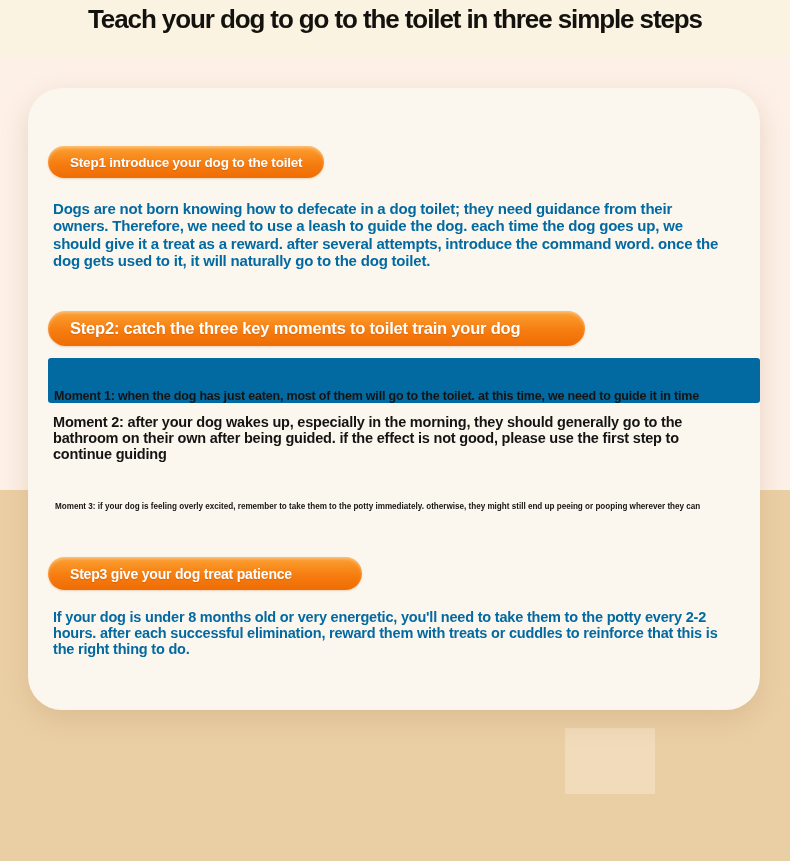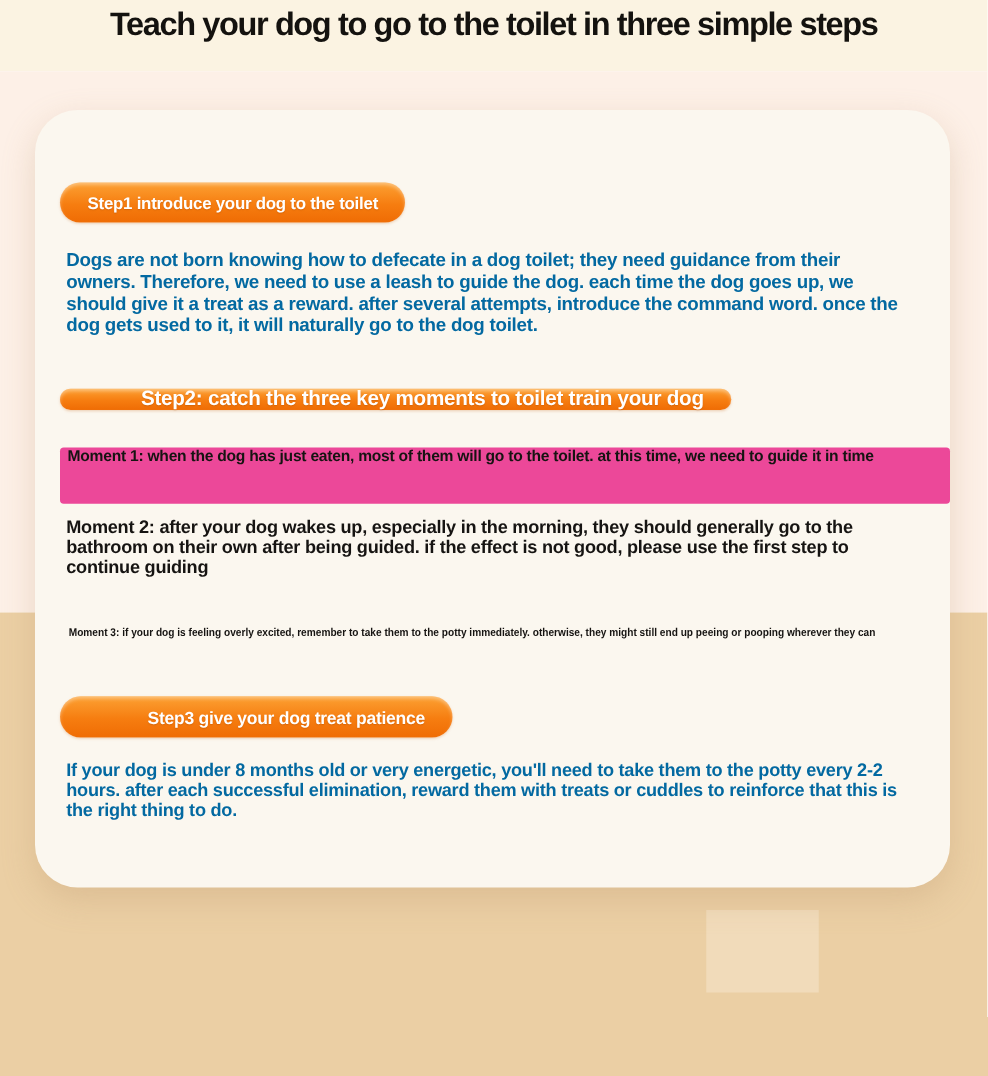--- a/index.html
+++ b/index.html
@@ -32,50 +32,50 @@
     position: absolute; left: 28px; top: 88px;
     width: 732px; height: 622px;
     background: #fbf7ef;
     border-radius: 34px;
     box-shadow: 0 10px 26px rgba(187, 148, 108, 0.30);
   }
 
   
   .pill {
     position: absolute;
-    display: inline-flex; align-items: center; justify-content: flex-end;
+    display: inline-flex; align-items: center; justify-content: flex-start;
     padding: 0 22px;
     background: linear-gradient(180deg, #fca133 0%, #f67d10 55%, #ef6c04 100%);
     border-radius: 20px;
     box-shadow: inset 0 2px 3px rgba(255,255,255,0.35), 0 1px 2px rgba(200,100,20,0.25);
     color: #ffffff; font-weight: bold; letter-spacing: -0.2px;
     text-shadow: 0 1px 1px rgba(160, 70, 0, 0.35);
     white-space: nowrap;
   }
   .pill-step1 { left: 20px;  top: 58px;  height: 32px; min-width: 268px; font-size: 13.5px; }
-  .pill-step2 { left: 20px;  top: 223px; height: 17px; min-width: 537px; font-size: 16.5px; }
+  .pill-step2 { left: 20px;  top: 223px; height: 35px; min-width: 537px; font-size: 16.5px; }
   .pill-step3 { left: 20px;  top: 469px; height: 33px; min-width: 314px; font-size: 14px; }
 
   
   .para {
     position: absolute;
     font-weight: bold; letter-spacing: -0.2px;
     line-height: 1.16;
     color: #0369a1;
     font-stretch: condensed;
   }
   .para-step1 { left: 25px; top: 112px; width: 668px; font-size: 15px; }
   .para-step3 { left: 25px; top: 522px; width: 668px; font-size: 14.5px; line-height: 1.1; }
 
   .moment1-strip {
     position: absolute; left: 20px; top: 270px;
     width: 712px; height: 45px;
-    background: #ec4899;
+    background: #0369a1;
     border-radius: 3px;
-    display: flex; align-items: flex-start;
+    display: flex; align-items: flex-end;
   }
   .moment1-text {
     padding-left: 6px;
     font-size: 12.5px; font-weight: bold; letter-spacing: -0.2px;
     white-space: nowrap;
   }
   .moment2-text {
     position: absolute; left: 25px; top: 327px; width: 672px;
     font-size: 14.5px; font-weight: bold; letter-spacing: -0.2px; line-height: 1.1;
   }

